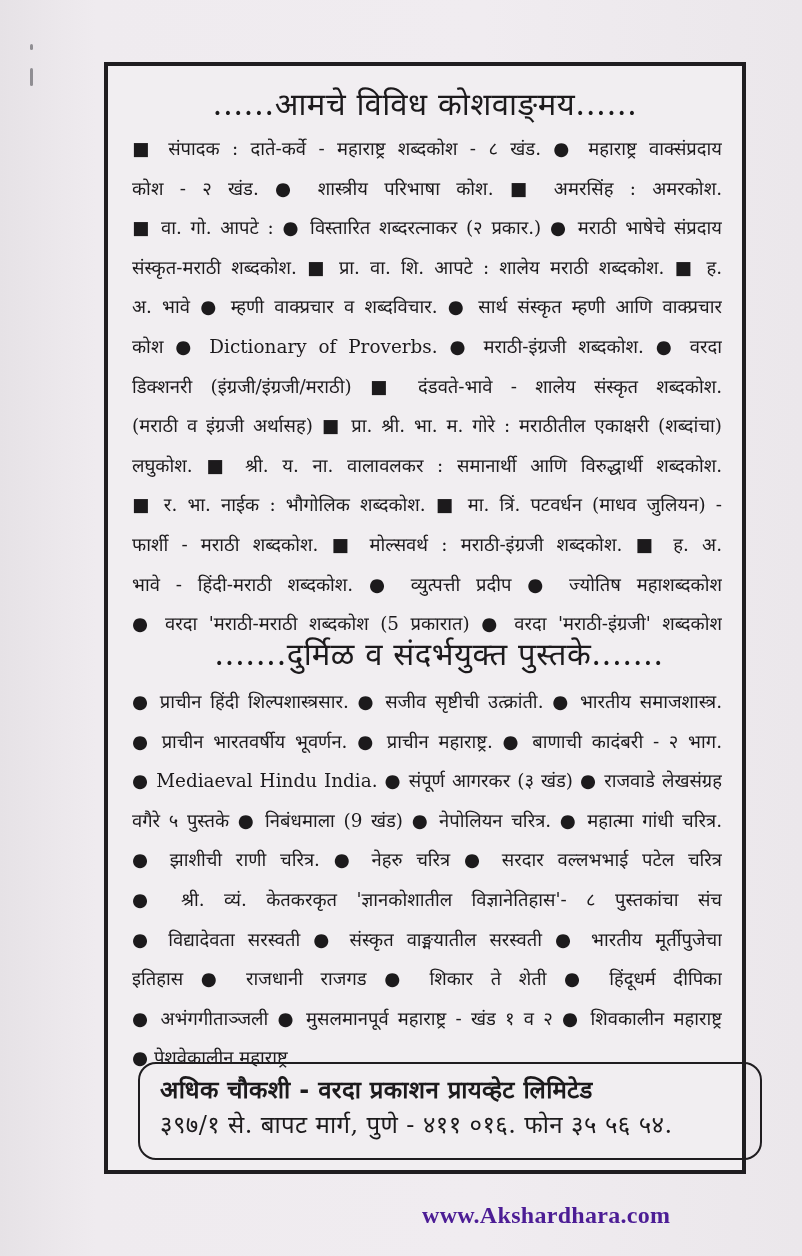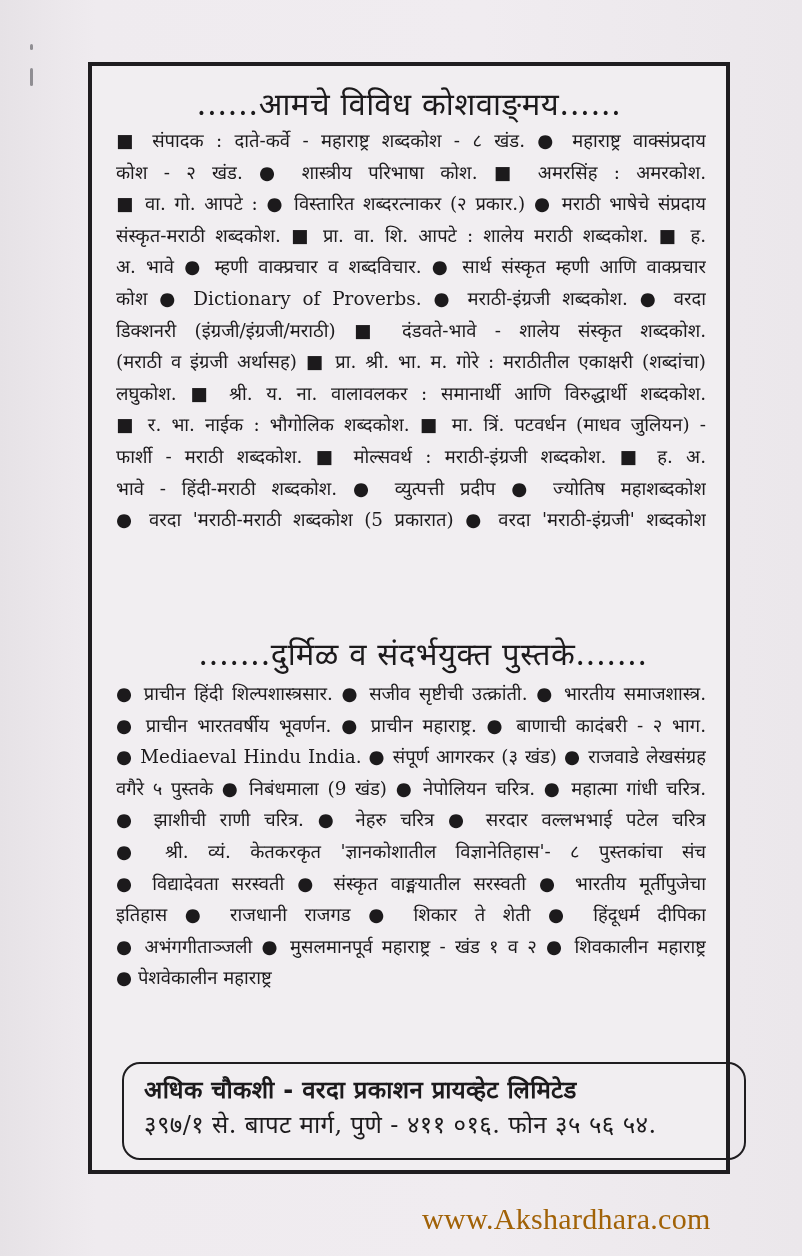--- a/index.html
+++ b/index.html
@@ -25,21 +25,21 @@
       left: 30px;
       width: 3px;
       background: #6a6a6e;
       border-radius: 2px;
       opacity: 0.7;
     }
     .spine-mark.m1 { top: 44px; height: 6px; }
     .spine-mark.m2 { top: 68px; height: 18px; }
     .frame {
       position: absolute;
-      left: 88px;
+      left: 104px;
       top: 62px;
       width: 642px;
       height: 1112px;
       border: 4px solid #1f1d20;
       background: #f1eef1;
       box-sizing: border-box;
     }
     .section-heading {
       position: absolute;
       left: 0;
@@ -61,20 +61,21 @@
       text-align: justify;
       text-align-last: left;
     }
     .text-block.b1 { top: 59px; }
     .text-block.b2 { top: 612px; }
     .line {
       display: block;
       white-space: nowrap;
       overflow: hidden;
       text-align-last: justify;
+      margin-top: 8px;
     }
     .line.last { text-align-last: left; }
     .enquiry-box {
       position: absolute;
       left: 30px;
       top: 996px;
       width: 624px;
       height: 98px;
       border: 2.5px solid #1f1d20;
       border-radius: 18px;
@@ -95,23 +96,23 @@
       font-size: 24px;
       line-height: 34px;
       white-space: nowrap;
       letter-spacing: 0.4px;
     }
     .watermark {
       position: absolute;
       left: 422px;
       top: 1202px;
       font-family: "Liberation Serif", "DejaVu Serif", serif;
-      font-weight: normal;
-      font-size: 30px;
-      color: #a16207;
+      font-weight: bold;
+      font-size: 24px;
+      color: #4c1d95;
       letter-spacing: 0.3px;
       white-space: nowrap;
     }
   </style>
 </head>
 <body>
 
 <div class="page-bg"></div>
 <div class="spine-mark m1"></div>
 <div class="spine-mark m2"></div>

